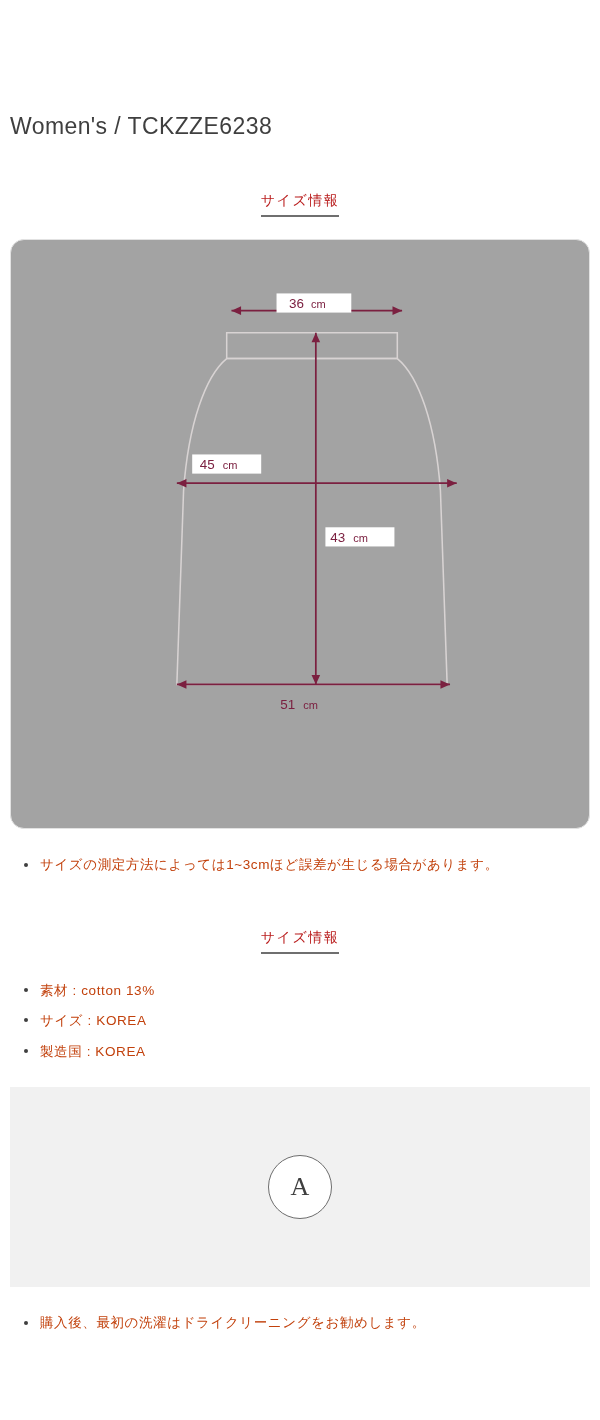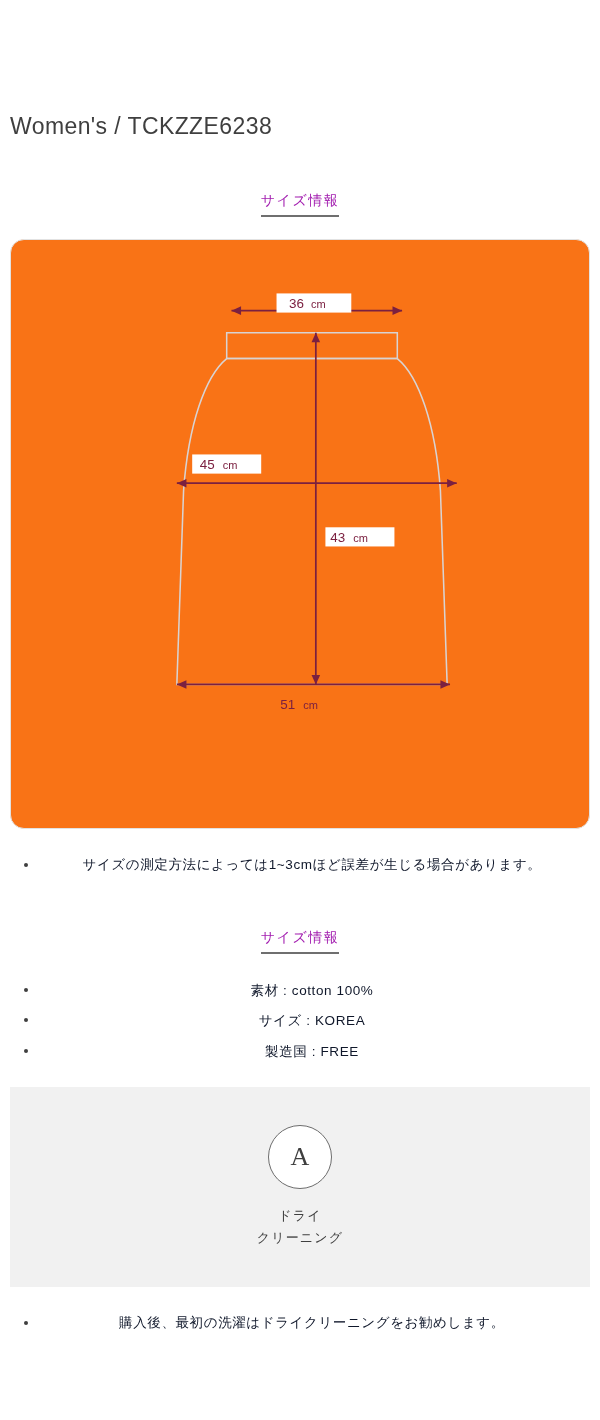--- a/index.html
+++ b/index.html
@@ -34,57 +34,56 @@
   }
 
   
   .section-heading-wrap {
     text-align: center;
     margin-top: 50px;
   }
   .section-heading {
     display: inline-block;
     font-size: 14px;
-    color: #a21caf;
+    color: #b91c1c;
     letter-spacing: 1.5px;
     padding-bottom: 5px;
     border-bottom: 2px solid #6f6f6f;
     font-weight: 400;
   }
 
   
   .diagram-card {
     margin: 22px 0 0 0;
     border: 1px solid #e2e2e2;
     border-radius: 14px;
     height: 590px;
     position: relative;
-    background: #f97316;
+    background: #a3a3a3;
     padding-left: 24px;
   }
   .diagram-card svg {
     display: block;
     width: 100%;
     height: 100%;
   }
 
   
   ul.notes {
     list-style: none;
     margin: 22px 0 0 0;
     padding: 0 6px 0 8px;
   }
   ul.notes li {
     position: relative;
     padding-left: 22px;
     font-size: 13.5px;
     line-height: 2.0;
-    color: #0f172a;
+    color: #c2410c;
     letter-spacing: 0.6px;
-    text-align: center;
   }
   ul.notes li::before {
     content: "";
     position: absolute;
     left: 6px;
     top: 12px;
     width: 4px;
     height: 4px;
     border-radius: 50%;
     background: #3f3f3f;
@@ -213,34 +212,30 @@
 
   <ul class="notes">
     <li>サイズの測定方法によっては1~3cmほど誤差が生じる場合があります。</li>
   </ul>
 
   <div class="section-heading-wrap">
     <span class="section-heading">サイズ情報</span>
   </div>
 
   <ul class="notes tight">
-    <li>素材 : cotton 100%</li>
+    <li>素材 : cotton 13%</li>
     <li>サイズ : KOREA</li>
-    <li>製造国 : FREE</li>
+    <li>製造国 : KOREA</li>
   </ul>
 
 
   <div class="care-block">
     <div class="care-circle">
       <span>A</span>
     </div>
-    <div class="care-label">
-      <div>ドライ</div>
-      <div>クリーニング</div>
-    </div>
   </div>
 
   <ul class="notes">
     <li>購入後、最初の洗濯はドライクリーニングをお勧めします。</li>
 
   </ul>
 
 </div>
 
 </body></html>

